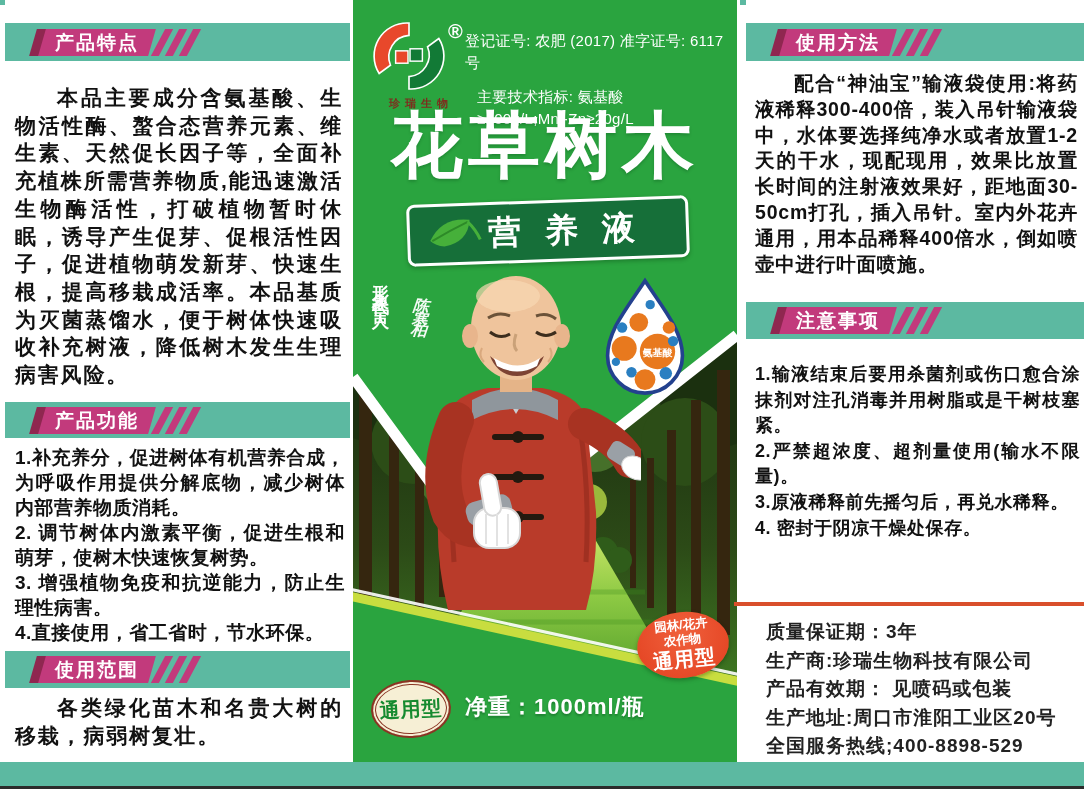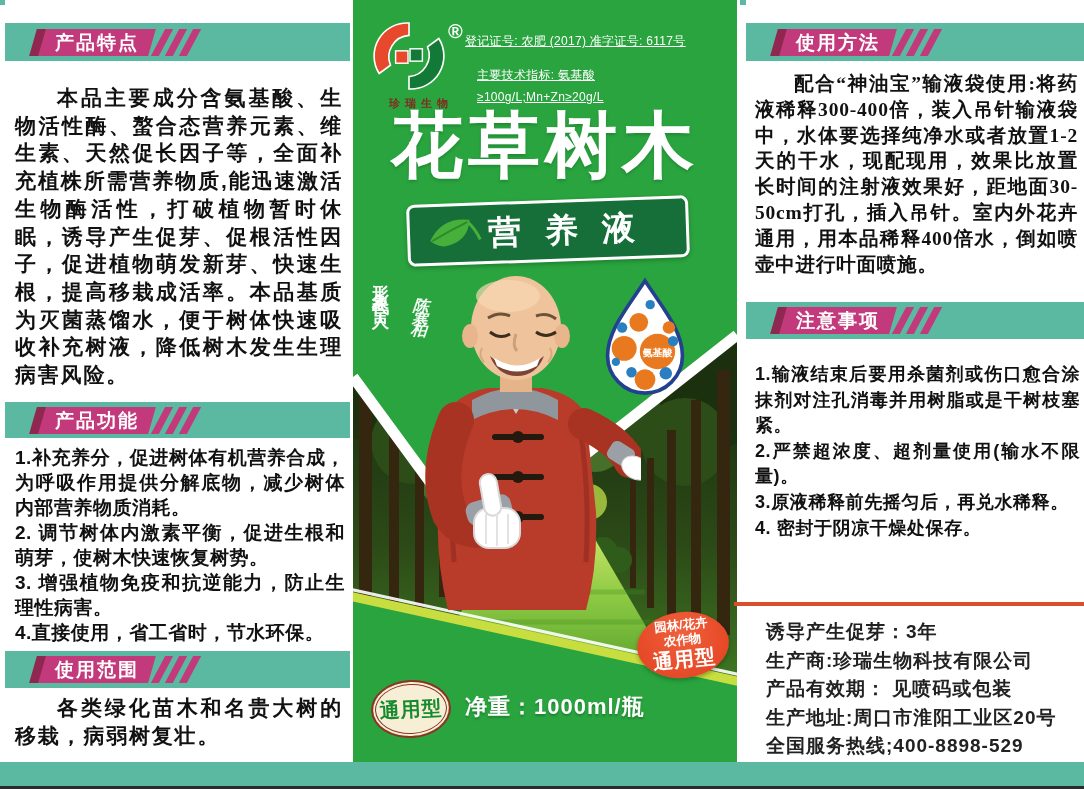--- a/index.html
+++ b/index.html
@@ -22,28 +22,28 @@
   .tag{background:#c23a7c;color:#fff;font-weight:bold;font-size:19px;line-height:27px;
        padding:0 13px;transform:skewX(-16deg);white-space:nowrap;}
   .tag>span{display:inline-block;transform:skewX(16deg);letter-spacing:2px;}
   .sl{width:8px;height:27px;background:#c23a7c;transform:skewX(-28deg);margin-left:6px;}
   
   .txt{position:absolute;font-weight:bold;color:#111;text-align:justify;}
   .txt p{margin:0;}
   .indent{text-indent:2em;}
   .l-body{left:10px;width:328px;font-size:21px;line-height:27.7px;letter-spacing:1.8px;}
   .l-list{left:10px;width:330px;font-size:19px;line-height:25px;letter-spacing:0.5px;}
-  .r-body{left:9px;width:323px;font-size:19.5px;line-height:25.8px;letter-spacing:0.8px;font-family:Liberation Serif, serif;}
+  .r-body{left:9px;width:323px;font-size:19.5px;line-height:25.8px;letter-spacing:0.8px;}
   .r-list{left:9px;width:325px;font-size:18px;line-height:25.6px;letter-spacing:0.6px;}
   .info{left:20px;width:310px;font-size:19px;line-height:28.6px;letter-spacing:1px;font-weight:600;color:#222;}
   .redline{position:absolute;left:734px;top:602px;width:350px;height:4px;background:#d94f2b;}
   
   .regmark{color:#fff;font-size:20px;font-weight:bold;}
   .brandname{color:#7e2d1e;font-size:11px;font-weight:bold;letter-spacing:5px;text-align:center;}
-  .reg{color:#fff;font-size:12px;line-height:22px;font-weight:500;letter-spacing:0.3px;text-decoration:underline;}
+  .reg{color:#fff;font-size:15px;line-height:22px;font-weight:500;letter-spacing:0.3px;}
   .title{left:0;width:100%;text-align:center;color:#fff;font-size:72px;font-weight:bold;
          letter-spacing:5px;text-shadow:0 2px 3px rgba(0,60,20,.25);white-space:nowrap;}
   .banner{background:#166f39;border:3px solid #fff;border-radius:8px;transform:rotate(-2deg);
           display:flex;align-items:center;box-shadow:0 2px 4px rgba(0,40,10,.3);}
   .banner .sub{color:#fff;font-size:33px;font-weight:bold;letter-spacing:24px;margin-left:78px;white-space:nowrap;}
   .vtext{writing-mode:vertical-rl;color:#fff;font-weight:bold;}
   .spk{font-size:17px;letter-spacing:7px;}
   .spkname{font-size:16px;letter-spacing:12px;font-style:italic;transform:rotate(5deg);opacity:.95;}
   .redbadge{background:radial-gradient(ellipse at 50% 32%,#f0603c,#e2401f);border-radius:50%;
             color:#fff;text-align:center;display:flex;flex-direction:column;justify-content:center;
@@ -300,21 +300,21 @@
       </div>
     </div>
     <div class="txt r-list" style="top:362px;">
       <p>1.输液结束后要用杀菌剂或伤口愈合涂抹剂对注孔消毒并用树脂或是干树枝塞紧。</p>
       <p>2.严禁超浓度、超剂量使用(输水不限量)。</p>
       <p>3.原液稀释前先摇匀后，再兑水稀释。</p>
       <p>4. 密封于阴凉干燥处保存。</p>
     </div>
 
     <div class="txt info" style="top:618px;">
-      <p>诱导产生促芽：3年</p>
+      <p>质量保证期：3年</p>
       <p>生产商:珍瑞生物科技有限公司</p>
       <p>产品有效期： 见喷码或包装</p>
       <p>生产地址:周口市淮阳工业区20号</p>
       <p>全国服务热线;400-8898-529</p>
     </div>
   </section>
 
   <div class="redline"></div>
   <div class="footer-band"></div>
   <div class="bottom-edge"></div>

